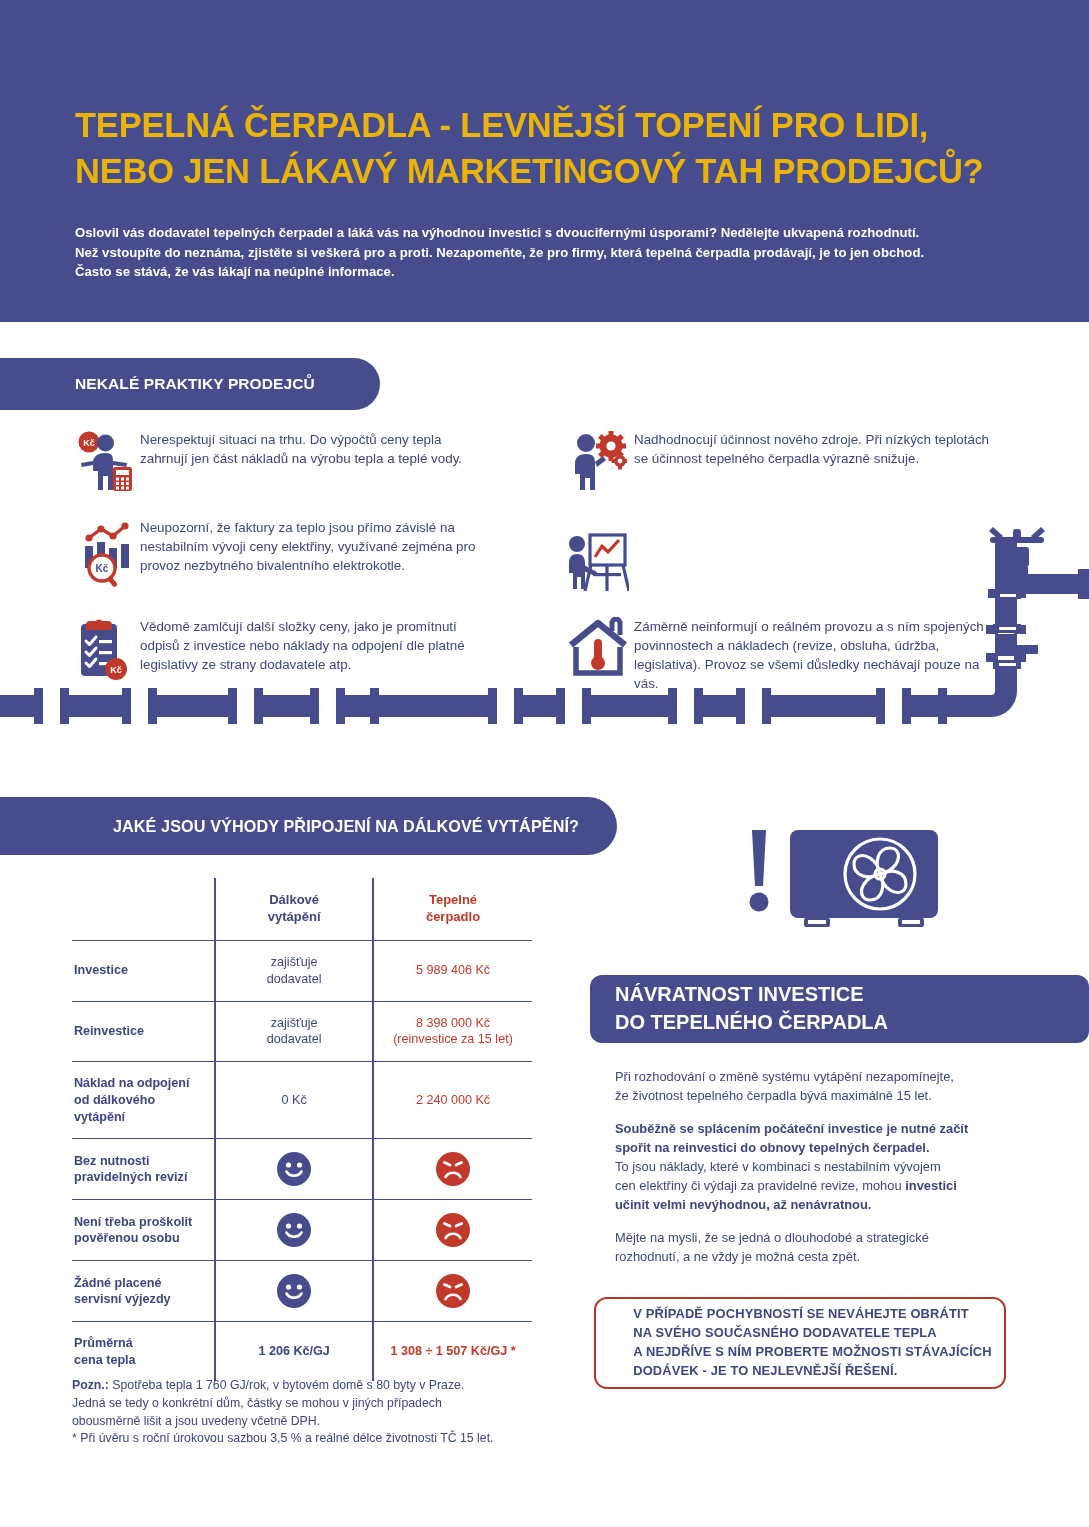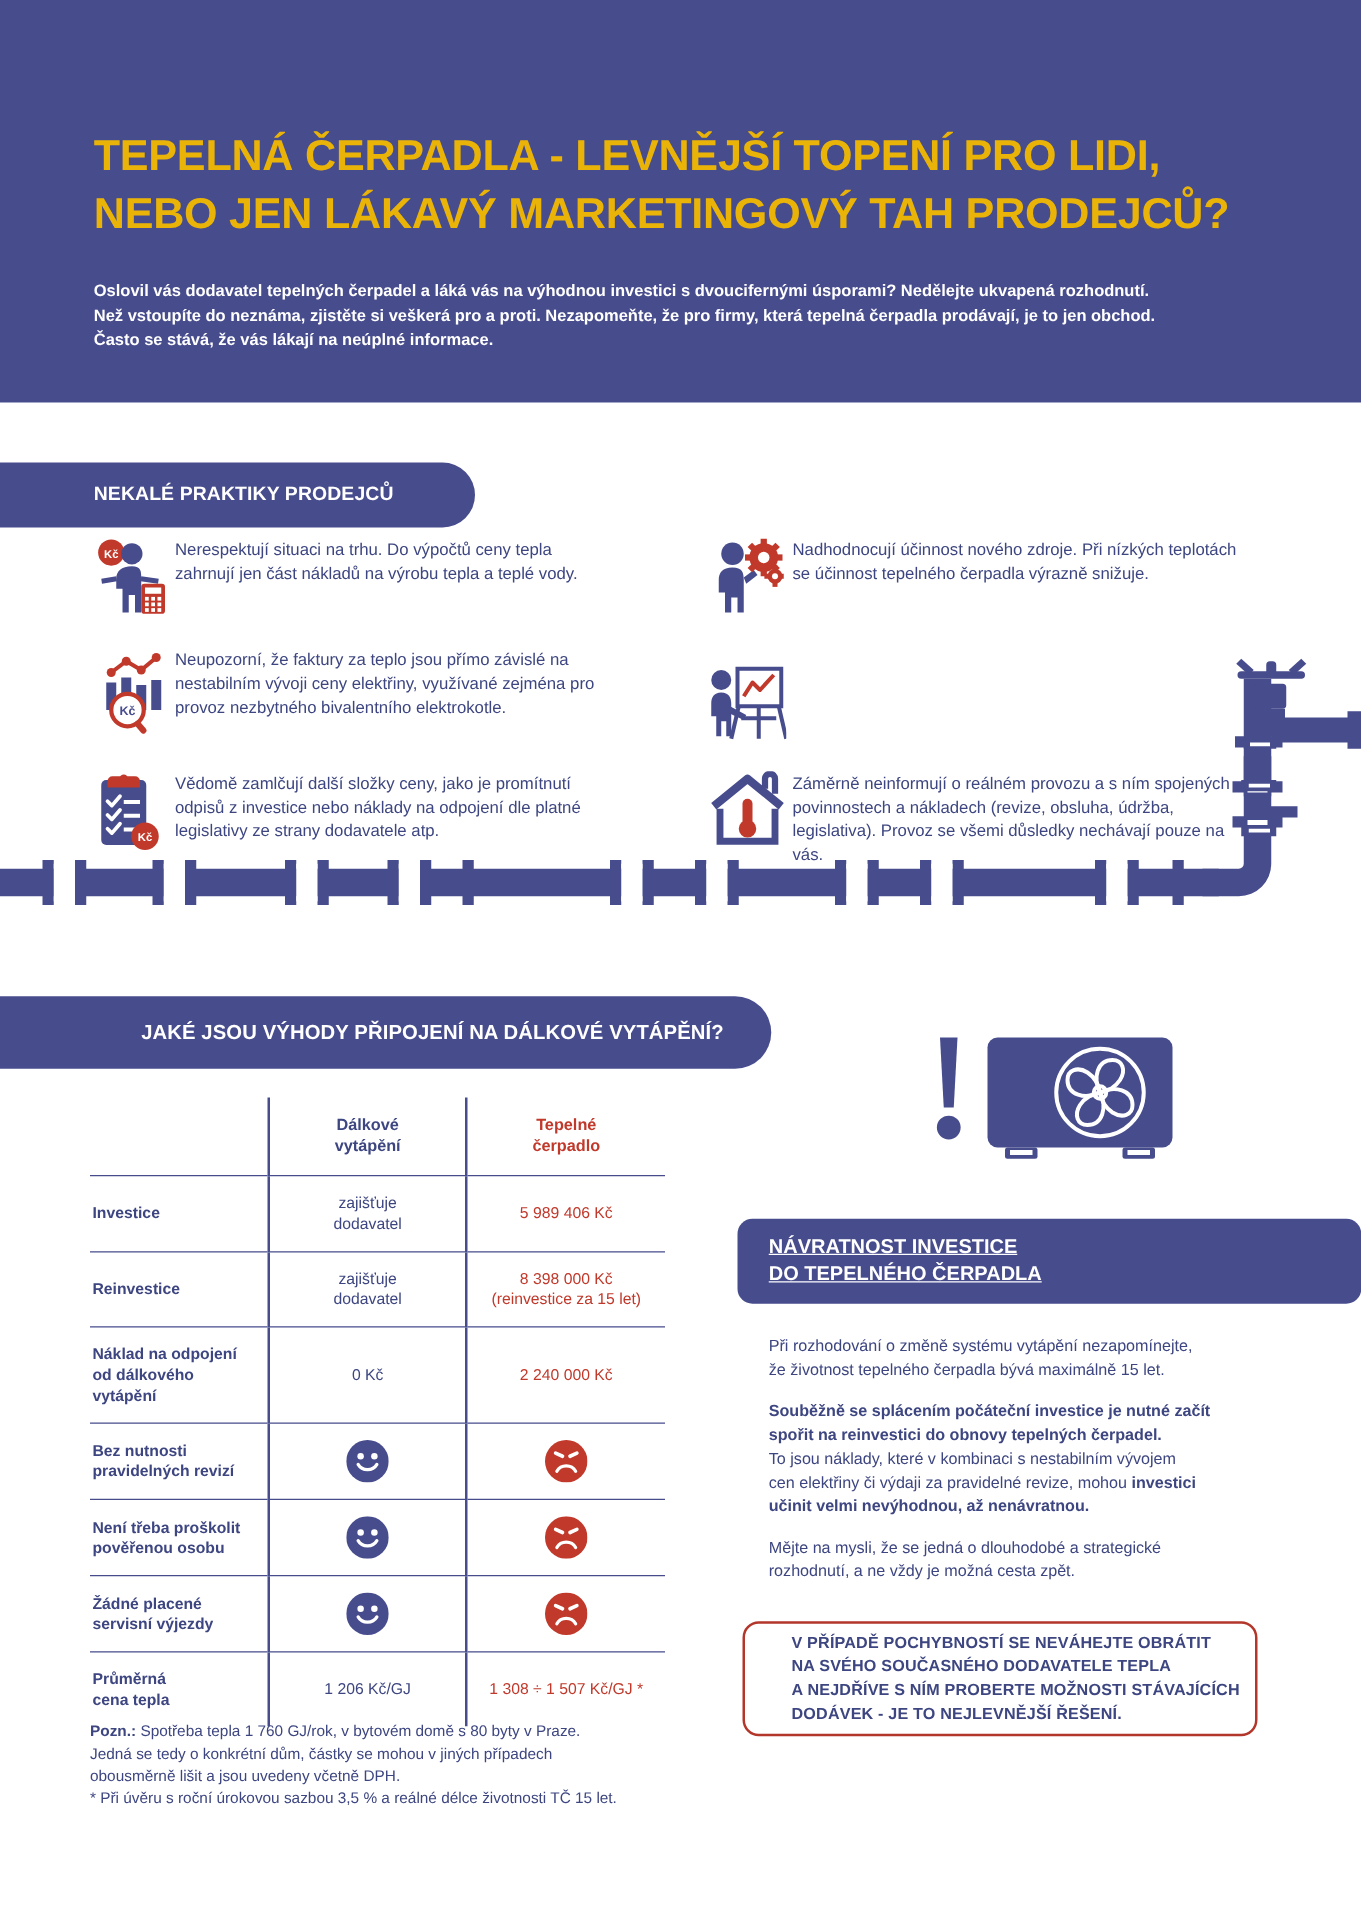--- a/index.html
+++ b/index.html
@@ -55,21 +55,21 @@
     border-bottom-right-radius: 34px;
     display: flex;
     align-items: center;
   }
   .pill-label {
     color: #ffffff;
     font-weight: bold;
     white-space: nowrap;
   }
   #pill-practices {
-    left: 0; top: 370px;
+    left: 0; top: 358px;
     width: 380px; height: 52px;
     padding-left: 75px;
   }
   #pill-practices .pill-label { font-size: 15.5px; letter-spacing: 0.1px; }
 
   #pill-benefits {
     left: 0; top: 797px;
     width: 617px; height: 58px;
     padding-left: 75px;
     justify-content: center;
@@ -78,21 +78,21 @@
 
   #pill-return {
     left: 590px; top: 975px;
     width: 499px; height: 68px;
     padding-left: 25px;
     border-radius: 12px;
     flex-direction: column;
     align-items: flex-start;
     justify-content: center;
   }
-  #pill-return .pill-label { font-size: 16px; line-height: 1.38; text-decoration: underline; }
+  #pill-return .pill-label { font-size: 20px; line-height: 1.38; }
 
   
   .practice {
     position: absolute;
     display: flex;
     align-items: flex-start;
     gap: 0;
   }
   .practice .p-icon {
     width: 72px;
@@ -138,21 +138,21 @@
     width: 172px;
     text-align: center;
     font-size: 12.6px;
     line-height: 1.34;
     padding: 13px 6px;
   }
   .tbl .c-dh { color: #3d4680; border-left: 2px solid #474c8c; }
   .tbl .c-hp { color: #c0392b; border-left: 2px solid #474c8c; }
   .tbl thead .c-dh, .tbl thead .c-hp { font-weight: bold; font-size: 13px; padding-bottom: 14px; }
   .tbl tbody tr { border-top: 1.6px solid #474c8c; margin-left: 20px; }
-  .tbl .val-strong { font-weight: normal; }
+  .tbl .val-strong { font-weight: bold; }
   .tbl .face { font-size: 0; line-height: 0; }
 
   .face-svg { display: inline-block; vertical-align: middle; }
 
   .note {
     position: absolute;
     left: 72px; top: 1377px;
     width: 520px;
     color: #3d4680;
     font-size: 12.3px;

